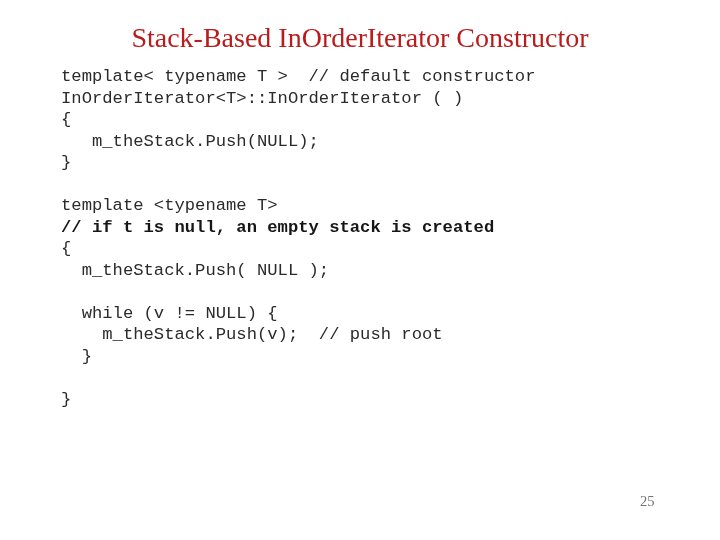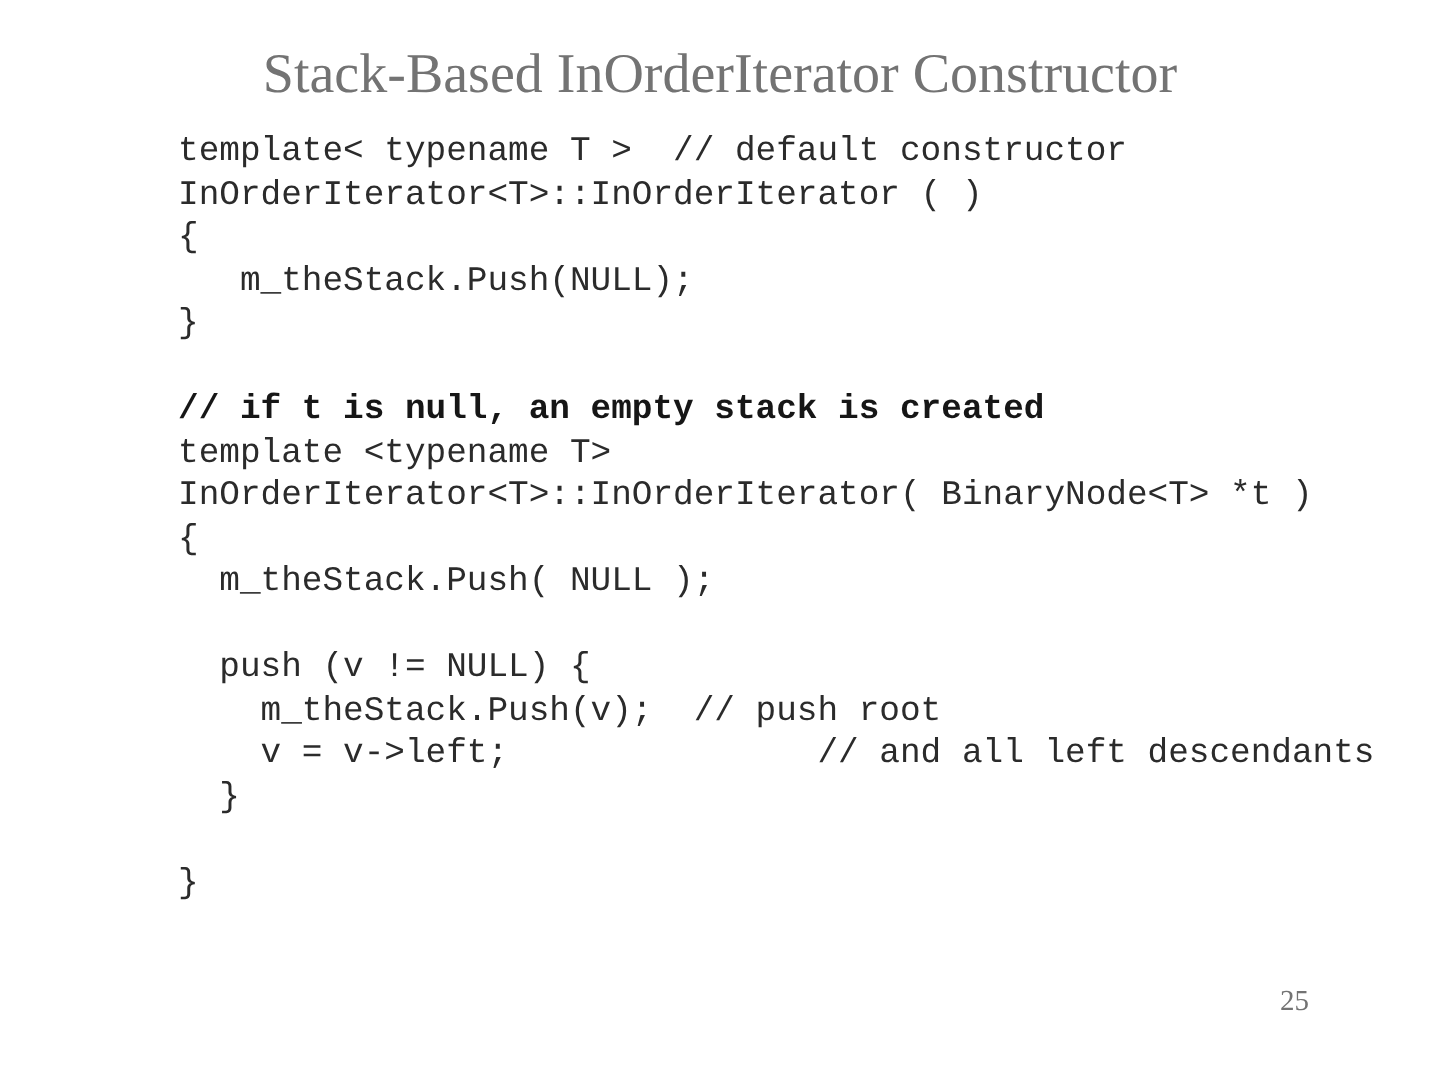--- a/index.html
+++ b/index.html
@@ -18,32 +18,31 @@
   .slide-title {
     position: absolute;
     top: 22px;
     left: 0;
     width: 720px;
     text-align: center;
     font-family: "Liberation Serif", serif;
     font-size: 28px;
     line-height: 32px;
     font-weight: 400;
-    color: #737373;
+    color: #b91c1c;
     letter-spacing: 0px;
   }
   .code-block {
     position: absolute;
     left: 61px;
     top: 66px;
     font-family: "Liberation Mono", monospace;
     font-size: 17.2px;
     line-height: 21.5px;
     color: #2b2b2b;
-    margin-left: 28px;
   }
   .code-line {
     white-space: pre;
     min-height: 21.5px;
   }
   .code-line.bold {
     font-weight: 700;
     color: #161616;
   }
   .page-number {
@@ -62,29 +61,27 @@
 
   <div class="slide-title">Stack-Based InOrderIterator Constructor</div>
 
   <div class="code-block">
     <div class="code-line">template&lt; typename T &gt;  // default constructor</div>
     <div class="code-line">InOrderIterator&lt;T&gt;::InOrderIterator ( )</div>
     <div class="code-line">{</div>
     <div class="code-line">   m_theStack.Push(NULL);</div>
     <div class="code-line">}</div>
     <div class="code-line"></div>
+    <div class="code-line">template &lt;typename T&gt;</div>
     <div class="code-line bold">// if t is null, an empty stack is created</div>
-    <div class="code-line">template &lt;typename T&gt;</div>
-    <div class="code-line">InOrderIterator&lt;T&gt;::InOrderIterator( BinaryNode&lt;T&gt; *t )</div>
     <div class="code-line">{</div>
     <div class="code-line">  m_theStack.Push( NULL );</div>
     <div class="code-line"></div>
-    <div class="code-line">  push (v != NULL) {</div>
+    <div class="code-line">  while (v != NULL) {</div>
     <div class="code-line">    m_theStack.Push(v);  // push root</div>
-    <div class="code-line">    v = v-&gt;left;               // and all left descendants</div>
     <div class="code-line">  }</div>
     <div class="code-line"></div>
     <div class="code-line">}</div>
   </div>
 
   <div class="page-number">25</div>
 
 </div>
 
 </body></html>

